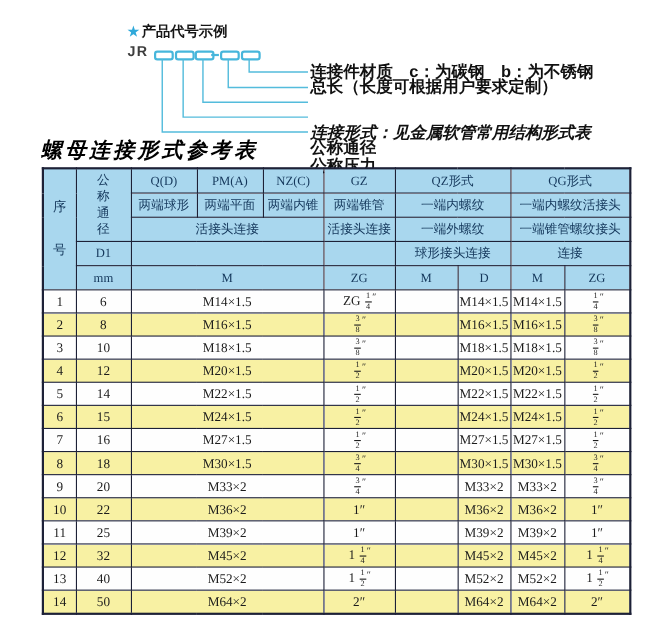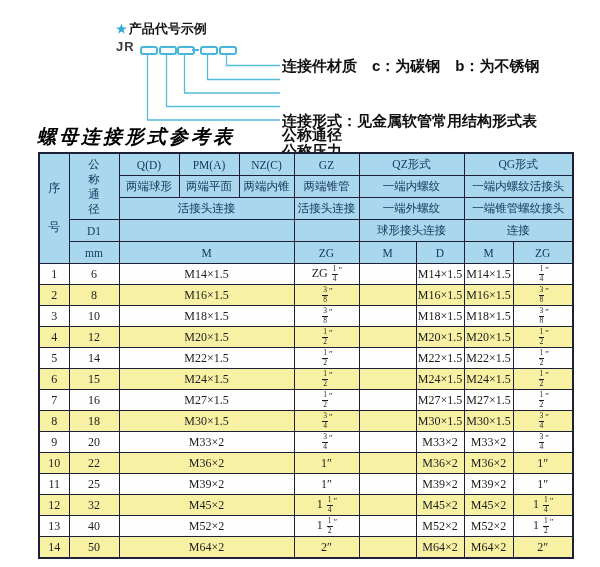--- a/index.html
+++ b/index.html
@@ -9,21 +9,21 @@
   }
   
   .diagram{position:absolute;left:0;top:2px;width:600px;height:142px;}
   .diagram-heading{position:absolute;left:116px;top:18px;font-size:13px;font-weight:bold;color:#151515;white-space:nowrap;}
   .star{color:#2fa9da;margin-right:2px;font-size:12px;}
   .code-prefix{position:absolute;left:116px;top:37px;font-size:13px;font-weight:bold;color:#3d3d3d;letter-spacing:1px;}
   .code-box{position:absolute;top:44px;width:14px;height:5px;border:2px solid #47b6db;border-radius:3px;background:#fff;}
   .code-dash{position:absolute;top:47px;left:192px;width:7px;height:2px;background:#47b6db;}
   .connectors{position:absolute;left:0;top:0;}
   .dlabel{position:absolute;left:282px;font-size:15px;font-weight:bold;color:#111;line-height:13px;white-space:nowrap;}
-  .dl0{top:57px;} .dl1{top:71px;} .dl2{top:85px;margin-top:41px;} .dl3{top:98px;margin-top:44px;} .dl4{top:112px;}
+  .dl0{top:57px;} .dl1{top:71px;} .dl2{top:85px;margin-top:41px;} .dl3{top:98px;margin-top:44px;} .dl4{top:112px;font-style:italic;}
   
   .table-title{
     position:absolute;left:37px;top:124px;font-size:19px;font-weight:bold;color:#000;
     font-family:Liberation Mono, monospace;letter-spacing:3px;font-style:italic;
   }
   
   .ref-table{
     position:absolute;left:38px;top:152px;width:534px;
     border-collapse:collapse;table-layout:fixed;border:2px solid #1d2137;
   }
@@ -66,20 +66,21 @@
 
   <svg class="connectors" width="600" height="142">
     <path d="M147.5 52 V118 H280" fill="none" stroke="#54bcdc" stroke-width="1.3"></path>
     <path d="M166.5 52 V104.5 H280" fill="none" stroke="#54bcdc" stroke-width="1.3"></path>
     <path d="M184.5 52 V91 H280" fill="none" stroke="#54bcdc" stroke-width="1.3"></path>
     <path d="M207.5 52 V77.5 H280" fill="none" stroke="#54bcdc" stroke-width="1.3"></path>
     <path d="M226.5 52 V63.5 H280" fill="none" stroke="#54bcdc" stroke-width="1.3"></path>
   </svg>
 
   <div class="dlabel dl0">连接件材质　c：为碳钢　b：为不锈钢</div>
+  <div class="dlabel dl1">总长（长度可根据用户要求定制）</div>
   <div class="dlabel dl2">公称通径</div>
   <div class="dlabel dl3">公称压力</div>
   <div class="dlabel dl4">连接形式：见金属软管常用结构形式表</div>
 </div>
 
 <div class="table-title">螺母连接形式参考表</div>
 
 <table class="ref-table">
   <colgroup>
     <col style="width:30px">

